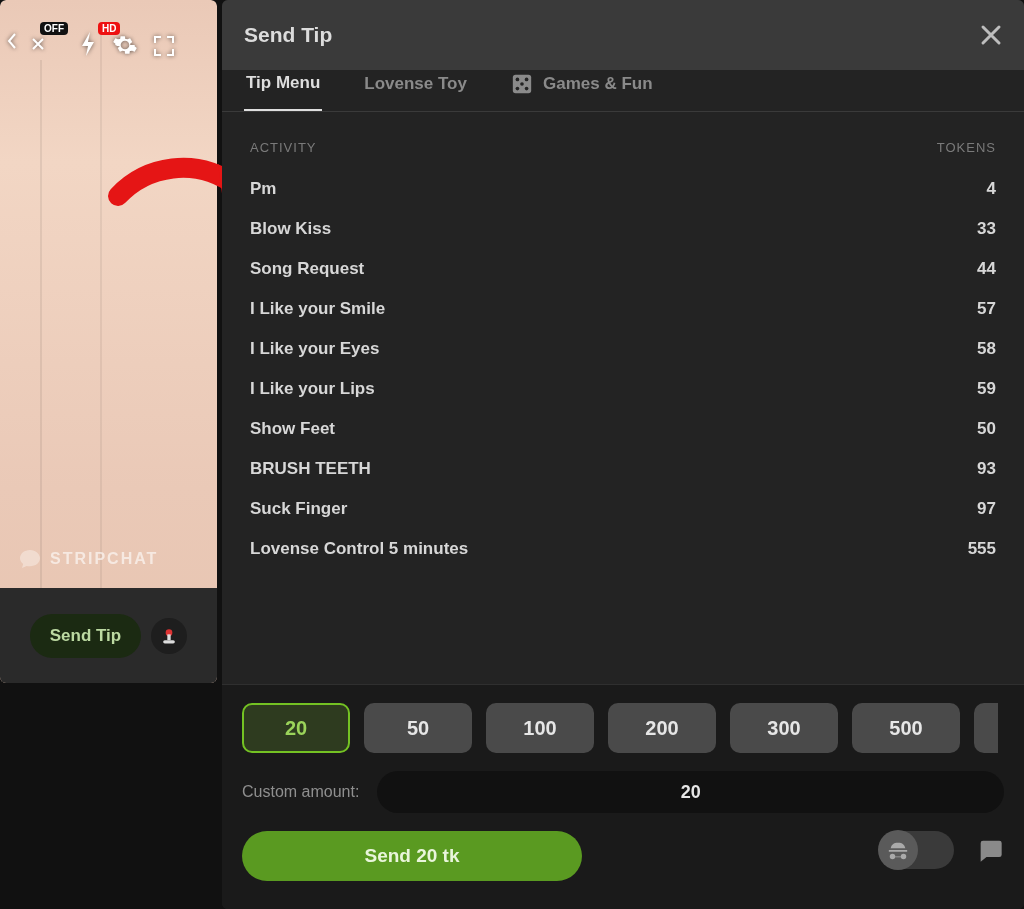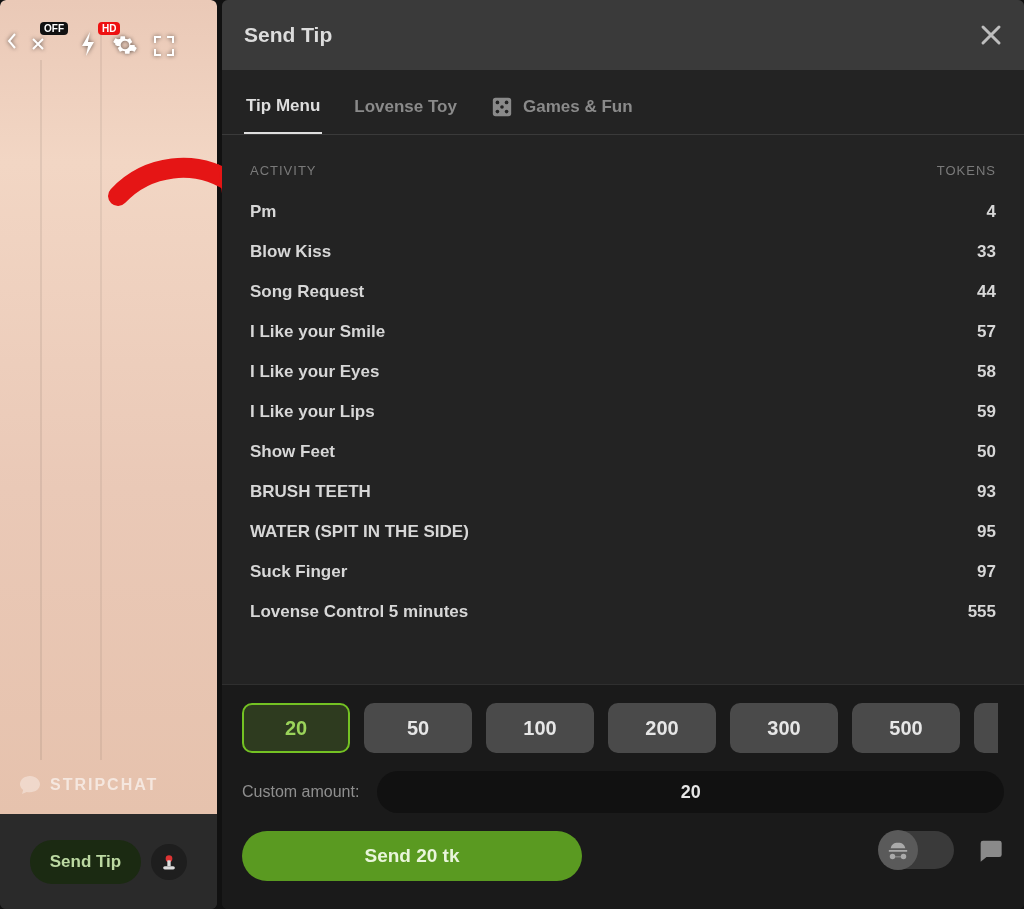--- a/index.html
+++ b/index.html
@@ -12,21 +12,21 @@
     --muted2:#9a9a9a;
     --border:#3a3a3a;
     --green:#72b82b;
     --green-dark:#3e5e22;
     --chip:#4a4a4a;
   }
   *{box-sizing:border-box}
   html,body{margin:0;padding:0;background:#000;font-family:Arial,Helvetica,sans-serif}
   .stage{position:relative;width:1024px;height:909px;overflow:hidden;background:#111}
   
-  .left-pane{position:absolute;left:0;top:0;width:217px;height:909px;background:#2a2a2a;border-radius:6px;overflow:hidden}
+  .left-pane{position:absolute;left:0;top:0;width:217px;height:683px;background:#2a2a2a;border-radius:6px;overflow:hidden}
   .video{position:absolute;left:0;top:0;width:217px;height:814px;background:linear-gradient(180deg,#eac9b7 0%,#f2d6c4 20%,#eac9b7 60%,#e6c2ad 100%);border-top-left-radius:6px;border-top-right-radius:6px}
   .video::before{content:"";position:absolute;left:40px;top:60px;width:2px;height:700px;background:rgba(0,0,0,0.07)}
   .video::after{content:"";position:absolute;left:100px;top:30px;width:2px;height:730px;background:rgba(0,0,0,0.06)}
   .stream-controls{position:absolute;left:0;top:0;width:217px;height:72px;display:flex;align-items:flex-end;gap:14px;padding:8px 12px}
   .badge{position:absolute;top:22px;font-size:10px;font-weight:700;color:#fff;border-radius:4px;padding:1px 4px}
   .off{left:40px;background:#111}
   .hd{left:98px;background:#e11;color:#fff}
   .ctrl-icon{color:#fff;filter:drop-shadow(0 0 2px rgba(0,0,0,.6))}
   .icon-caret-left{margin-left:-6px;margin-bottom:14px}
   .icon-x-small{margin-bottom:14px;color:rgba(255,255,255,.8)}
@@ -35,21 +35,21 @@
   .left-bar{position:absolute;left:0;bottom:0;width:217px;height:95px;background:#2a2a2a;display:flex;align-items:center;justify-content:center;gap:10px}
   .send-tip-pill{background:#1b2a12;color:#bcd9a2;border:0;border-radius:24px;padding:12px 20px;font-size:17px;font-weight:600;display:flex;align-items:center;gap:8px}
   .joy{width:36px;height:36px;border-radius:50%;background:#1e1e1e;display:flex;align-items:center;justify-content:center}
   
   .arrow{position:absolute;left:106px;top:136px;width:160px;height:100px;pointer-events:none}
   
   .modal{position:absolute;left:222px;top:0;width:802px;height:909px;background:#232323;border-radius:6px;display:flex;flex-direction:column;overflow:hidden}
   .modal-header{height:70px;background:#3a3a3a;display:flex;align-items:center;justify-content:space-between;padding:0 22px}
   .modal-title{color:#dcdcdc;font-size:21px;font-weight:600}
   .close{width:22px;height:22px;color:#bdbdbd;cursor:pointer}
-  .tabs{display:flex;align-items:center;gap:30px;padding:26px 22px 0 22px;border-bottom:1px solid #3a3a3a}
+  .tabs{display:flex;align-items:center;gap:40px;padding:3px 22px 0 22px;border-bottom:1px solid #3a3a3a}
   .tab{color:#8a8a8a;font-size:17px;font-weight:700;padding:0 2px 16px 2px;display:flex;align-items:center;gap:10px;cursor:pointer}
   .tab.active{color:#dedede;border-bottom:2px solid #dedede}
   .tab .dice{width:22px;height:22px}
   .list-head{display:flex;justify-content:space-between;color:#7a7a7a;font-size:13px;letter-spacing:1px;padding:28px 28px 14px 28px}
   .menu{padding:0 28px}
   .menu-row{display:flex;justify-content:space-between;align-items:center;color:#d7d7d7;font-size:17px;font-weight:600;padding:10px 0;cursor:pointer}
   .menu-row .tok{font-weight:700}
   .spacer{flex:1}
   .footer{background:#1a1a1a;padding:18px 20px 28px 20px;border-top:1px solid #2f2f2f;display:flex;flex-direction:column;gap:18px}
   .chips{display:flex;gap:14px;overflow:hidden}
@@ -194,24 +194,20 @@
         </div>
         <div class="menu-row">
           <span>Show Feet</span>
           <span class="tok">50</span>
         </div>
         <div class="menu-row">
           <span>BRUSH TEETH</span>
           <span class="tok">93</span>
         </div>
         <div class="menu-row">
-          <span>WATER (SPIT IN THE SIDE)</span>
-          <span class="tok">95</span>
-        </div>
-        <div class="menu-row">
           <span>Suck Finger</span>
           <span class="tok">97</span>
         </div>
         <div class="menu-row">
           <span>Lovense Control 5 minutes</span>
           <span class="tok">555</span>
         </div>
       </div>
 
     <div class="spacer"></div>

